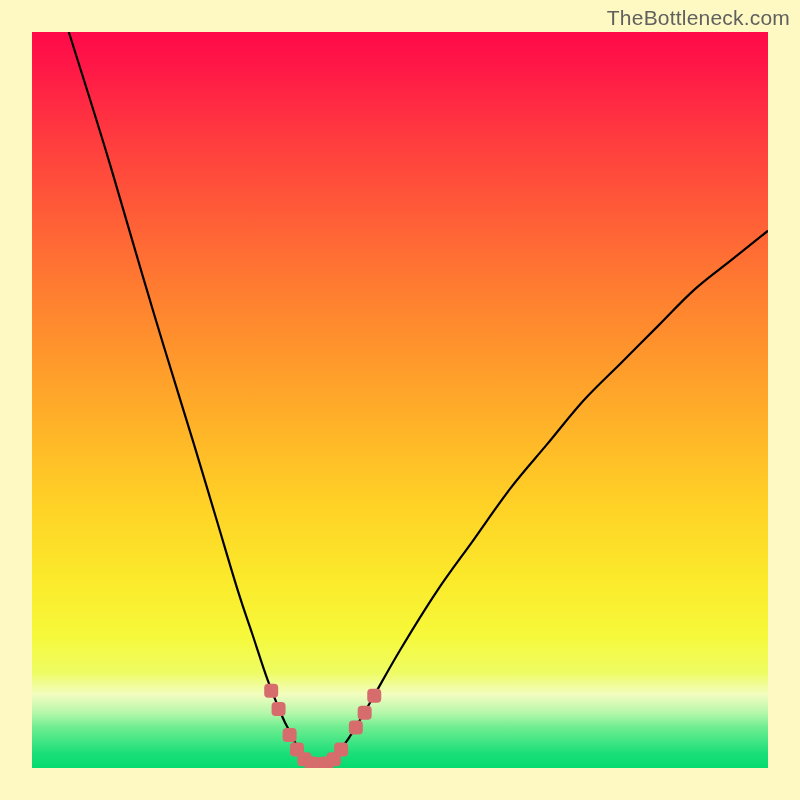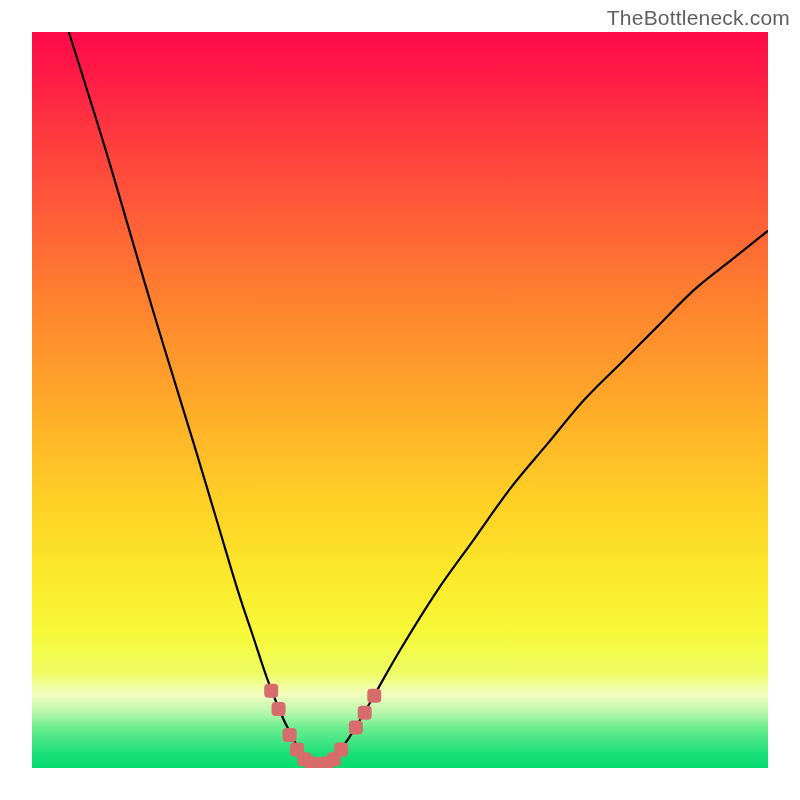--- a/index.html
+++ b/index.html
@@ -8,21 +8,21 @@
     width: 800px;
     height: 800px;
     overflow: hidden;
     background: #000;
     font-family: Arial, Helvetica, sans-serif;
   }
   .frame {
     position: absolute;
     left: 0; top: 0;
     width: 800px; height: 800px;
-    background: #ffffff;
+    background: #fef9c3;
   }
   .plot {
     position: absolute;
     left: 32px;
     top: 32px;
     width: 736px;
     height: 736px;
     overflow: hidden;
   }
   .gradient {

